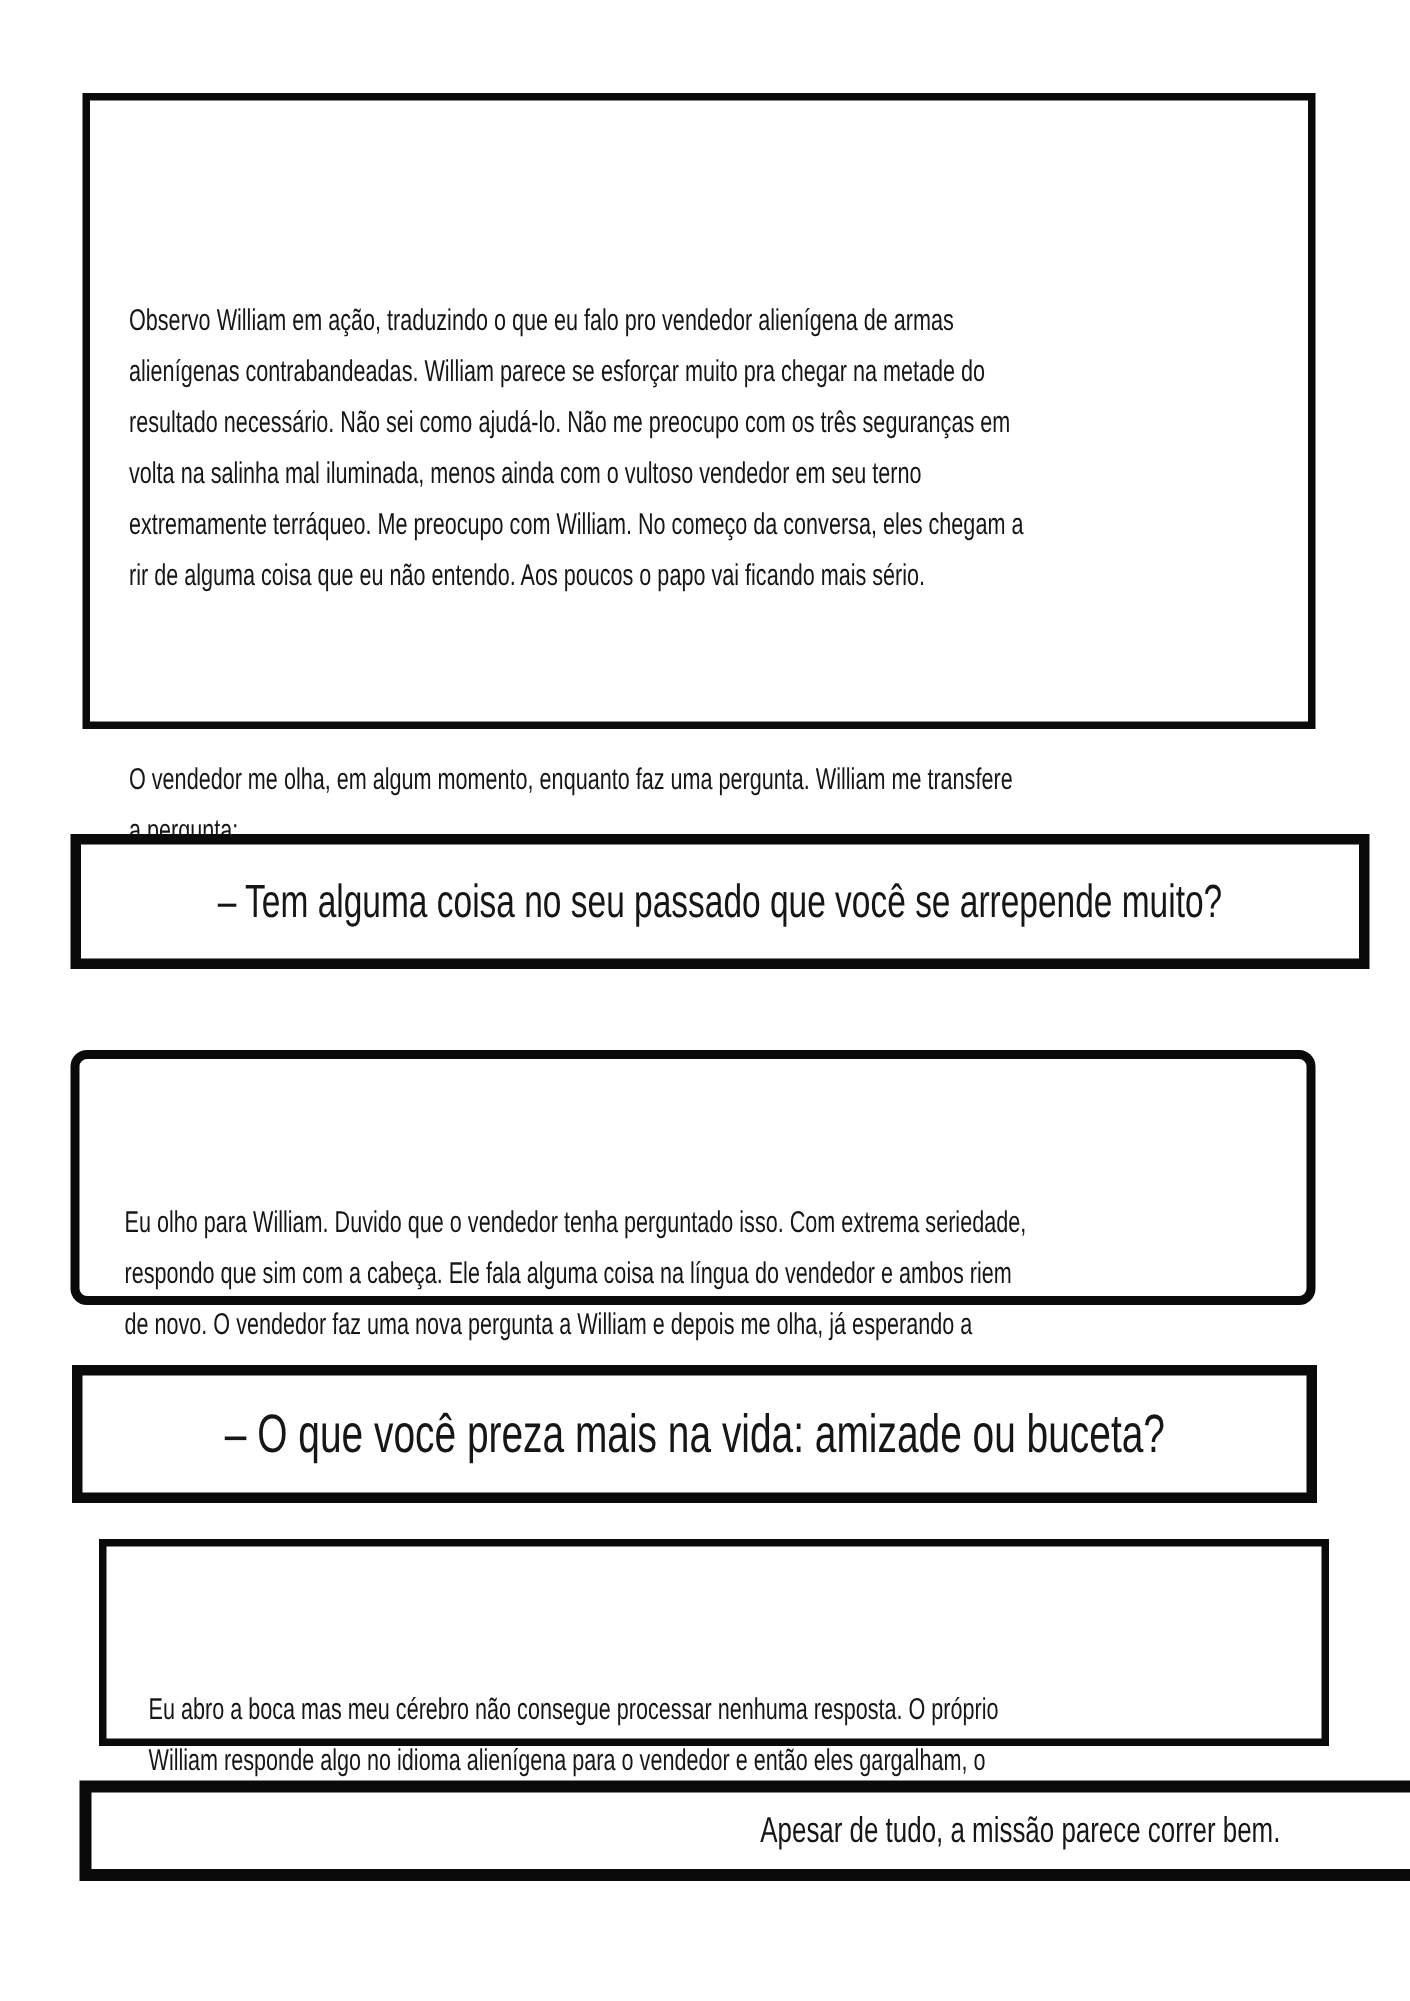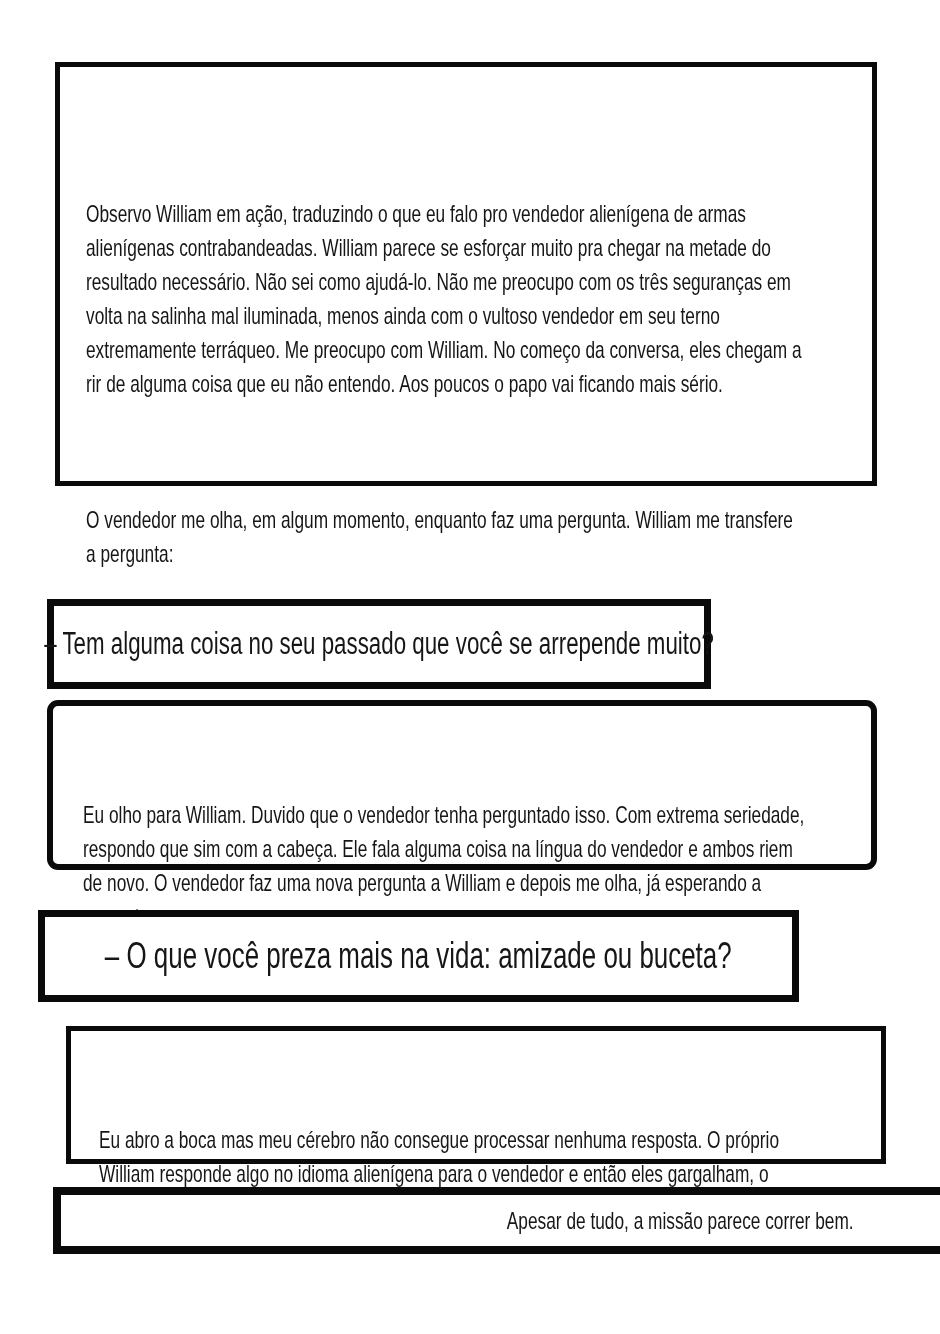--- a/index.html
+++ b/index.html
@@ -18,28 +18,28 @@
   }
   .panel{
     position:absolute;
     box-sizing:border-box;
     border-style:solid;
     border-color:var(--border-color);
     background:var(--bg);
   }
   
   #panel-narration-1{left:55px;top:62px;width:822px;height:424px;border-width:5px;}
-  #panel-dialogue-1 {left:47px;top:556px;width:664px;height:90px;border-width:7px;margin-top:43px;}
+  #panel-dialogue-1 {left:47px;top:556px;width:866px;height:90px;border-width:7px;}
   #panel-narration-2{left:47px;top:700px;width:830px;height:170px;border-width:6px;border-radius:11px;}
-  #panel-dialogue-2 {left:38px;top:910px;width:761px;height:92px;border-width:7px;}
+  #panel-dialogue-2 {left:48px;top:910px;width:830px;height:92px;border-width:7px;}
   #panel-narration-3{left:66px;top:1026px;width:820px;height:138px;border-width:5px;}
   #panel-caption    {left:53px;top:1187px;width:900px;height:67px;border-width:8px;}
 
   .narration-body{
-    font-size:24px;
+    font-size:20px;
     line-height:34px;
   }
   #panel-narration-1 .narration-body{padding:62px 26px 0;}
   #panel-narration-2 .narration-body{padding:24px 30px 0;}
   #panel-narration-3 .narration-body{padding:24px 28px 0;}
 
   .cond-block{
     transform:scaleX(0.72);
     transform-origin:0 0;
     width:138.9%;

